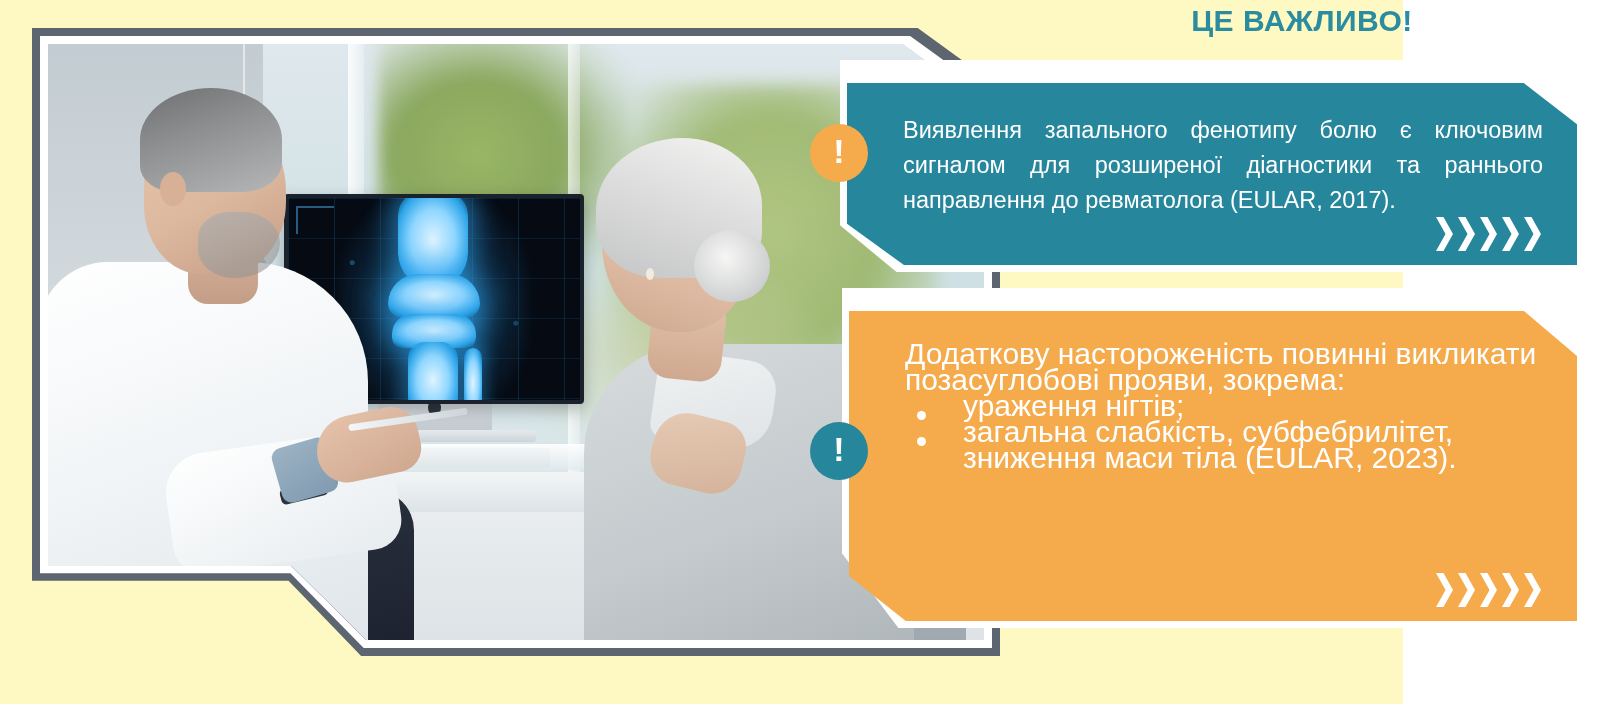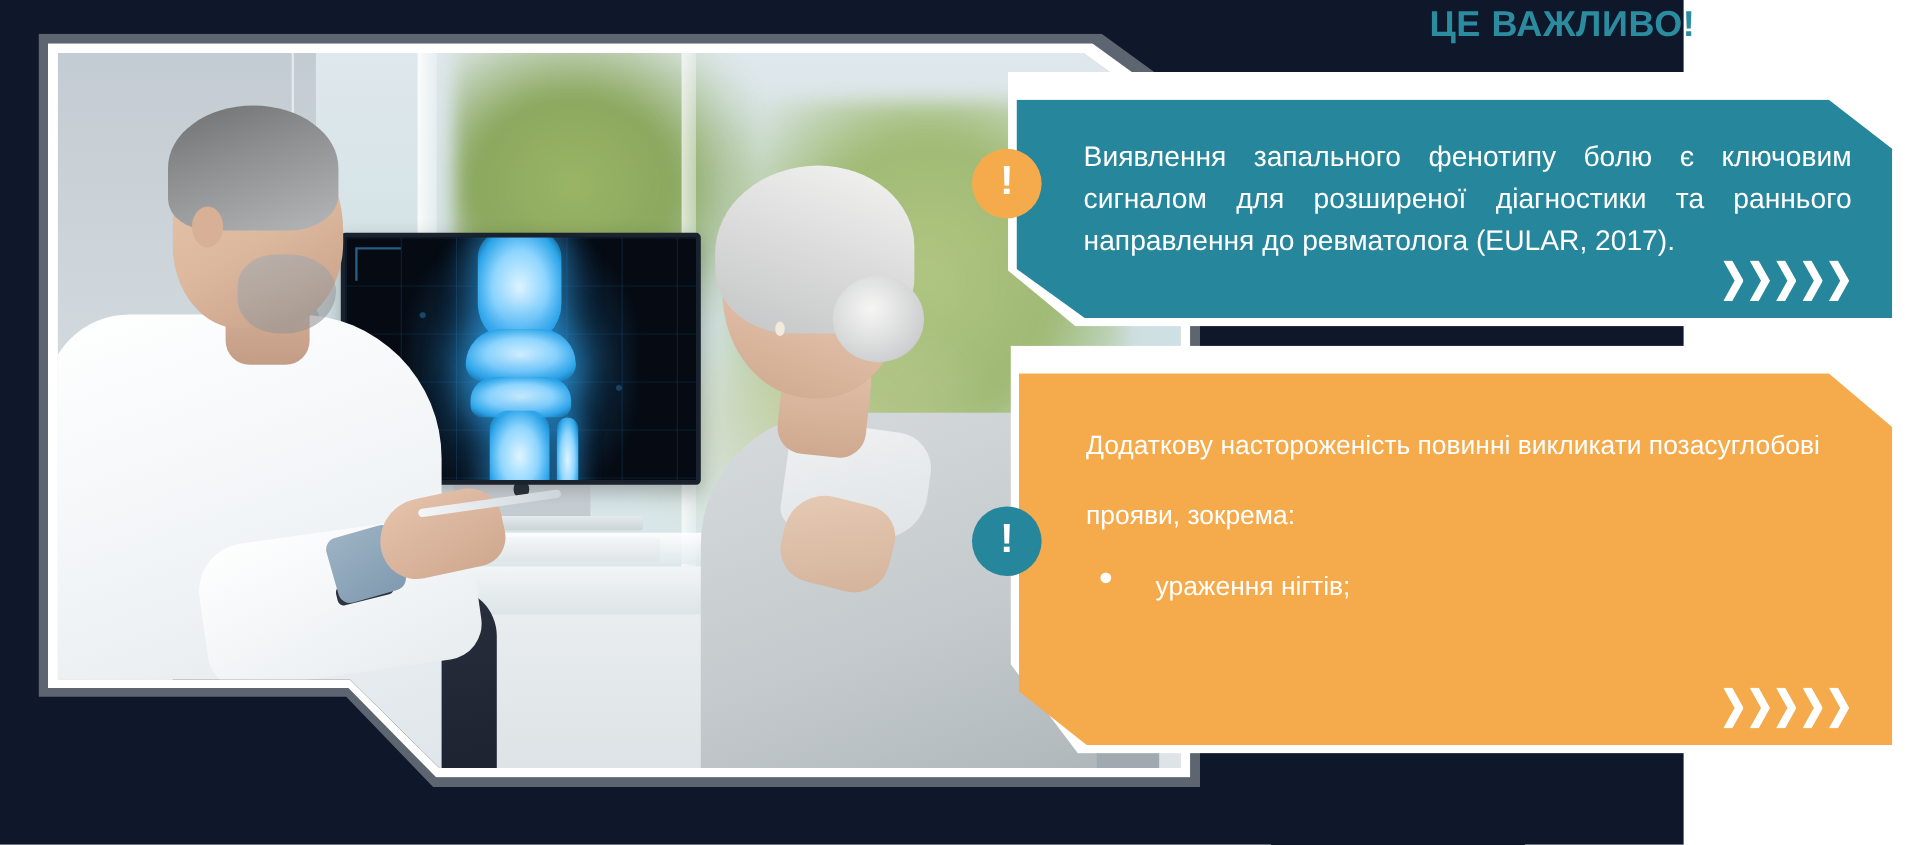--- a/index.html
+++ b/index.html
@@ -2,21 +2,21 @@
 <html><head>
 <meta charset="utf-8">
 <style>
   * { margin:0; padding:0; box-sizing:border-box; }
   html,body {
     width:1600px; height:704px;
     background:#ffffff;
     font-family:"Liberation Sans", sans-serif;
     overflow:hidden;
   }
-  .canvas { position:relative; width:1403px; height:704px; background:#0f172a; }
+  .canvas { position:relative; width:1403px; height:704px; background:#fef9c3; }
 
   
   .photo-frame {
     position:absolute; left:32px; top:28px; width:968px; height:628px;
     background:#5d6670;
     -webkit-clip-path: polygon(0 0, 91.5% 0, 100% 9.5%, 100% 100%, 34% 100%, 26.5% 88%, 0 88%);
     clip-path: polygon(0 0, 91.5% 0, 100% 9.5%, 100% 100%, 34% 100%, 26.5% 88%, 0 88%);
   }
   .photo-white {
     position:absolute; left:40px; top:36px; width:952px; height:612px;
@@ -314,21 +314,21 @@
     background:#f5ab4c;
     -webkit-clip-path: polygon(0 0, 92.7% 0, 100% 14.5%, 100% 100%, 7.8% 100%, 0 85.5%);
     clip-path: polygon(0 0, 92.7% 0, 100% 14.5%, 100% 100%, 7.8% 100%, 0 85.5%);
   }
 
   .card-body {
     position:absolute; left:56px; right:34px; top:30px;
     color:#ffffff;
   }
   .card-teal .card-body { font-size:23.5px; line-height:35px; text-align:justify; }
-  .card-orange .card-body { font-size:22px; line-height:59px; }
+  .card-orange .card-body { font-size:30px; line-height:26px; }
 
   .bullets { list-style:none; margin:0; padding:0; }
   .bullets li {
     position:relative; padding-left:58px;
   }
   .bullets li:before {
     content:""; position:absolute; left:12px; top:18px;
     width:9px; height:9px; border-radius:50%; background:#ffffff;
   }
 
@@ -437,20 +437,21 @@
     </div>
   </div>
 
   <div class="card card-orange">
     <div class="card-outline"></div>
     <div class="card-fill">
       <div class="card-body">
         <div>Додаткову настороженість повинні викликати позасуглобові прояви, зокрема:</div>
         <ul class="bullets">
           <li>ураження нігтів;</li>
+          <li>загальна слабкість, субфебрилітет, зниження маси тіла (EULAR, 2023).</li>
         </ul>
       </div>
       <div class="chevrons">
         <div class="chev"></div>
         <div class="chev"></div>
         <div class="chev"></div>
         <div class="chev"></div>
         <div class="chev"></div>
       </div>
     </div>

